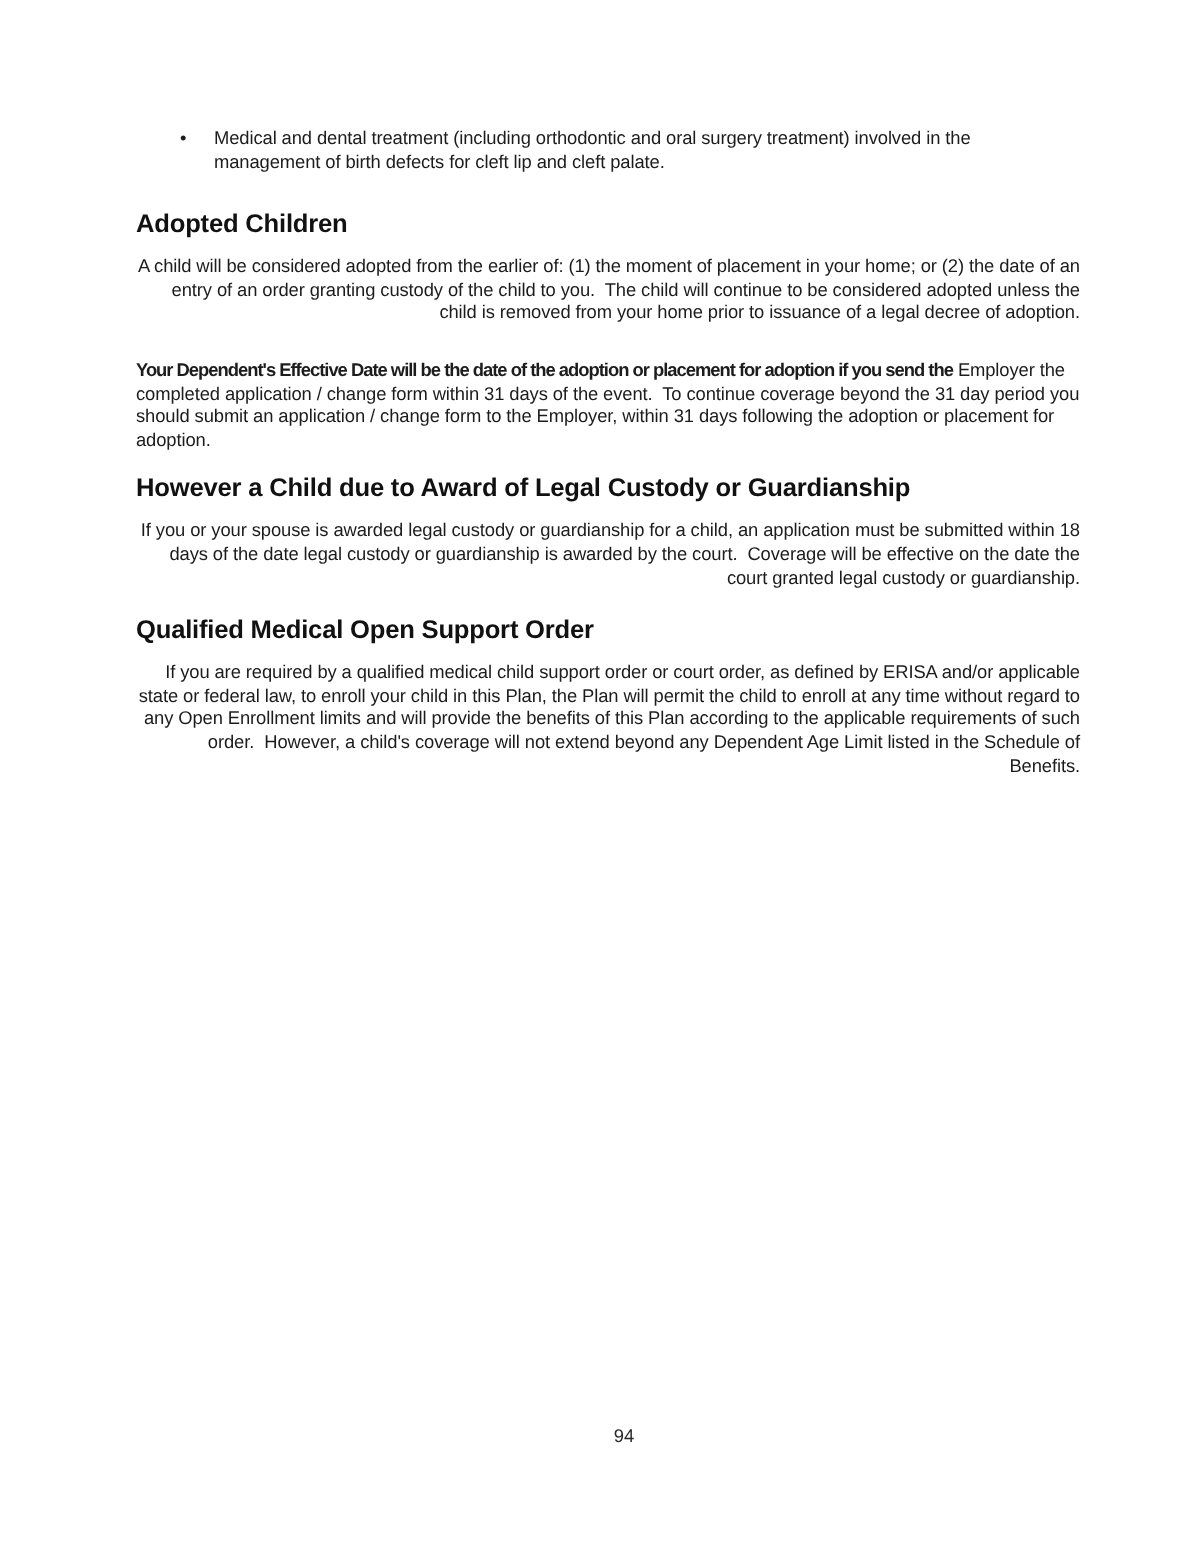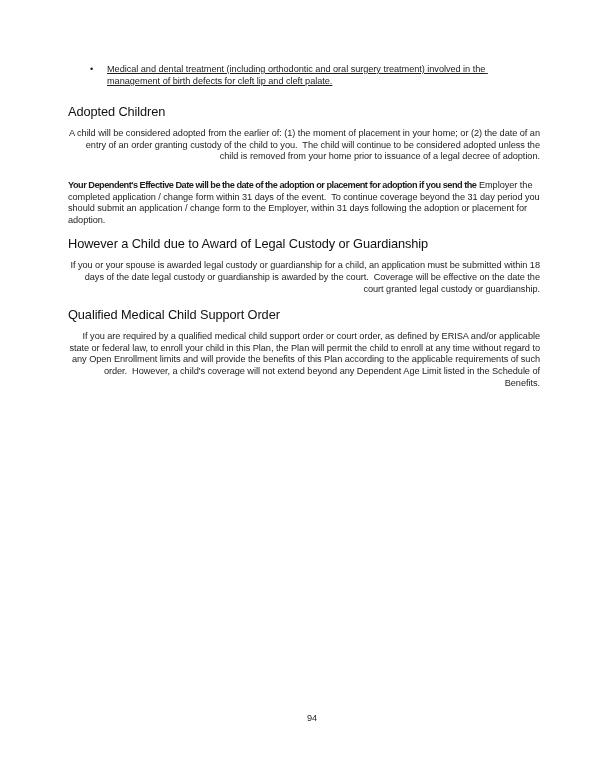--- a/index.html
+++ b/index.html
@@ -33,26 +33,25 @@
     margin: 0 0 0 22px;
   }
   .bullet-glyph {
     width: 17px;
     flex: 0 0 17px;
     font-size: 9.2px;
     line-height: 11.6px;
   }
   .bullet-text {
     flex: 1;
-    text-decoration: underline;
   }
   h2 {
     font-size: 12.8px;
     line-height: 15px;
-    font-weight: normal;
+    font-weight: bold;
     color: #111111;
     letter-spacing: -0.1px;
   }
   h2.s1 { margin: 17px 0 0 0; }
   h2.s2 { margin: 10px 0 0 0; }
   h2.s3 { margin: 12px 0 0 0; }
   p { margin: 0; }
   p.p-after-heading { margin-top: 9px; text-align: right; }
   p.p-spaced { margin-top: 17px; }
   .bold-lead {
@@ -85,20 +84,20 @@
     <h2 class="s1">Adopted Children</h2>
 
     <p class="body-text p-after-heading">A child will be considered adopted from the earlier of: (1) the moment of placement in your home; or (2) the date of an entry of an order granting custody of the child to you.  The child will continue to be considered adopted unless the child is removed from your home prior to issuance of a legal decree of adoption.</p>
 
     <p class="body-text p-spaced"><span class="bold-lead">Your Dependent's Effective Date will be the date of the adoption or placement for adoption if you send the</span><span> Employer the completed application / change form within 31 days of the event.  To continue coverage beyond the 31 day period you should submit an application / change form to the Employer, within 31 days following the adoption or placement for adoption.</span></p>
 
     <h2 class="s2">However a Child due to Award of Legal Custody or Guardianship</h2>
 
     <p class="body-text p-after-heading">If you or your spouse is awarded legal custody or guardianship for a child, an application must be submitted within 18 days of the date legal custody or guardianship is awarded by the court.  Coverage will be effective on the date the court granted legal custody or guardianship.</p>
 
-    <h2 class="s3">Qualified Medical Child Support Order</h2>
+    <h2 class="s3">Qualified Medical Open Support Order</h2>
 
     <p class="body-text p-after-heading">If you are required by a qualified medical child support order or court order, as defined by ERISA and/or applicable state or federal law, to enroll your child in this Plan, the Plan will permit the child to enroll at any time without regard to any Open Enrollment limits and will provide the benefits of this Plan according to the applicable requirements of such order.  However, a child's coverage will not extend beyond any Dependent Age Limit listed in the Schedule of Benefits.</p>
 
   </div>
 
   <div class="page-number">94</div>
 </div>
 
 </body></html>

